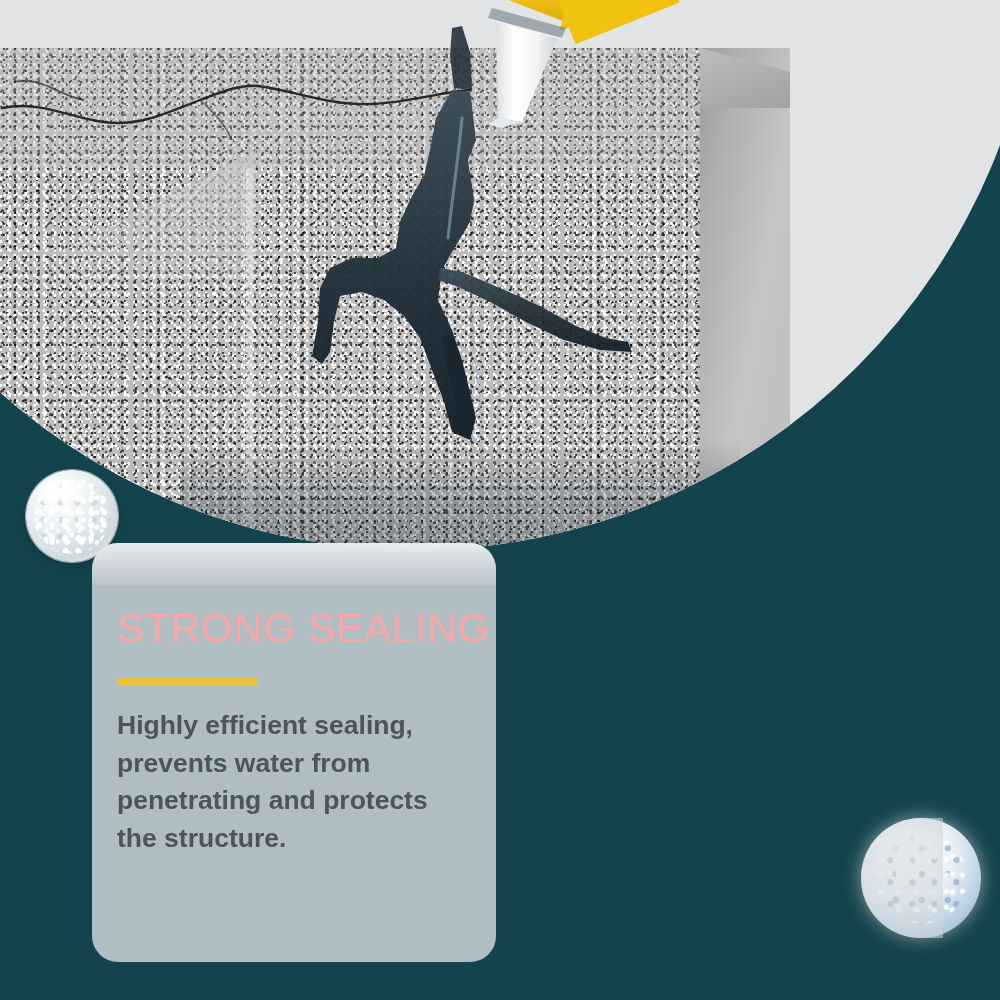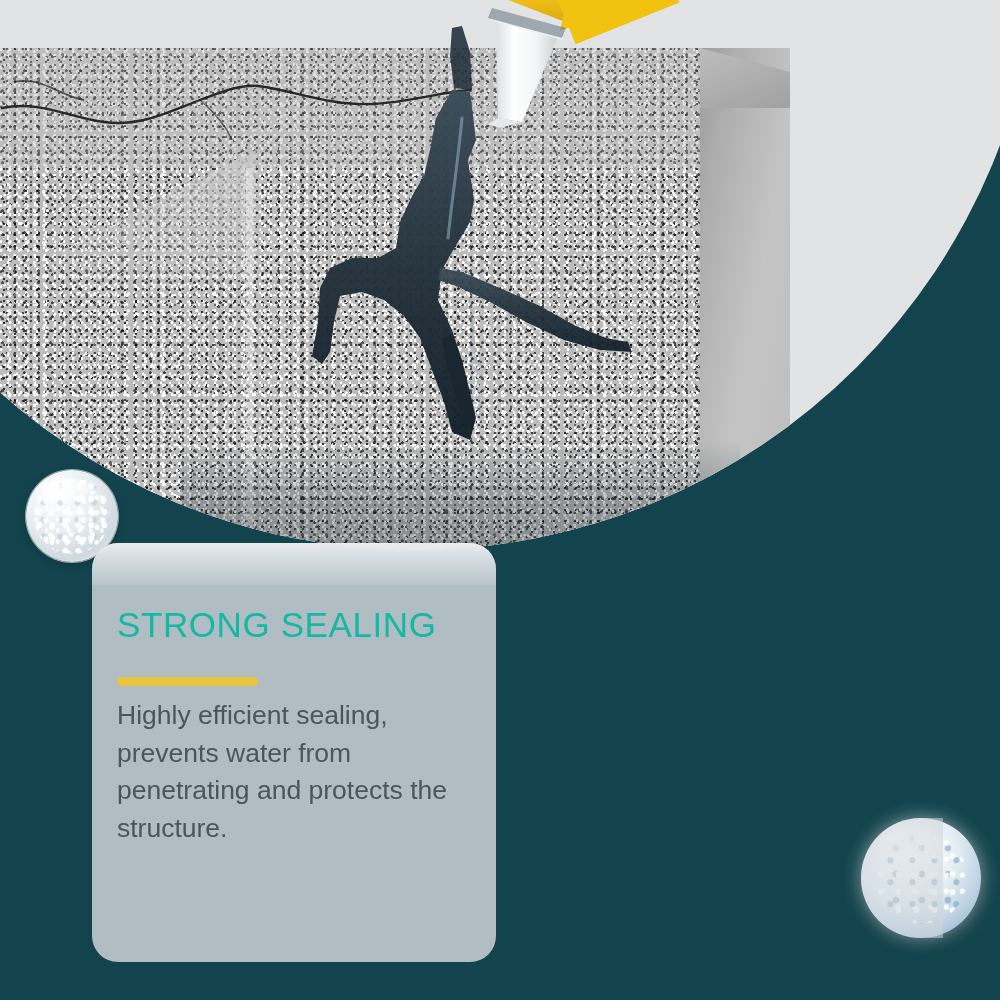--- a/index.html
+++ b/index.html
@@ -131,22 +131,22 @@
   
   .card {
     position: absolute;
     border-radius: 26px;
     background: rgba(198,206,212,.88);
     backdrop-filter: blur(1px);
     overflow: hidden;
   }
   .card-title {
     position: absolute;
-    color: #14b8a6;
-    font-size: 35px;
+    color: #fca5a5;
+    font-size: 41px;
     font-weight: 400;
     letter-spacing: .6px;
     white-space: nowrap;
   }
   .accent-bar {
     position: absolute;
     height: 9px;
     border-radius: 5px;
     background: #e8c43f;
   }
@@ -155,21 +155,21 @@
     color: #4c555c;
     font-size: 26.5px;
     line-height: 1.42;
     font-weight: 400;
   }
 
   
   #card-strong-sealing { left: 92px;  top: 543px; width: 404px; height: 419px; }
   #card-strong-sealing .card-title { left: 25px; top: 62px; }
   #card-strong-sealing .accent-bar { left: 25px; top: 134px; width: 141px; }
-  #card-strong-sealing .card-body  { left: 25px; top: 154px; width: 352px; }
+  #card-strong-sealing .card-body  { left: 25px; top: 164px; width: 352px; font-weight: bold; }
 
   
   #card-durable { left: 536px; top: 528px; width: 407px; height: 434px; }
   #card-durable .card-title { left: 32px; top: 72px; }
   #card-durable .accent-bar { left: 32px; top: 148px; width: 141px; }
   #card-durable .card-body  { left: 32px; top: 172px; width: 350px; }
 
   
   .card-veil {
     position: absolute;

